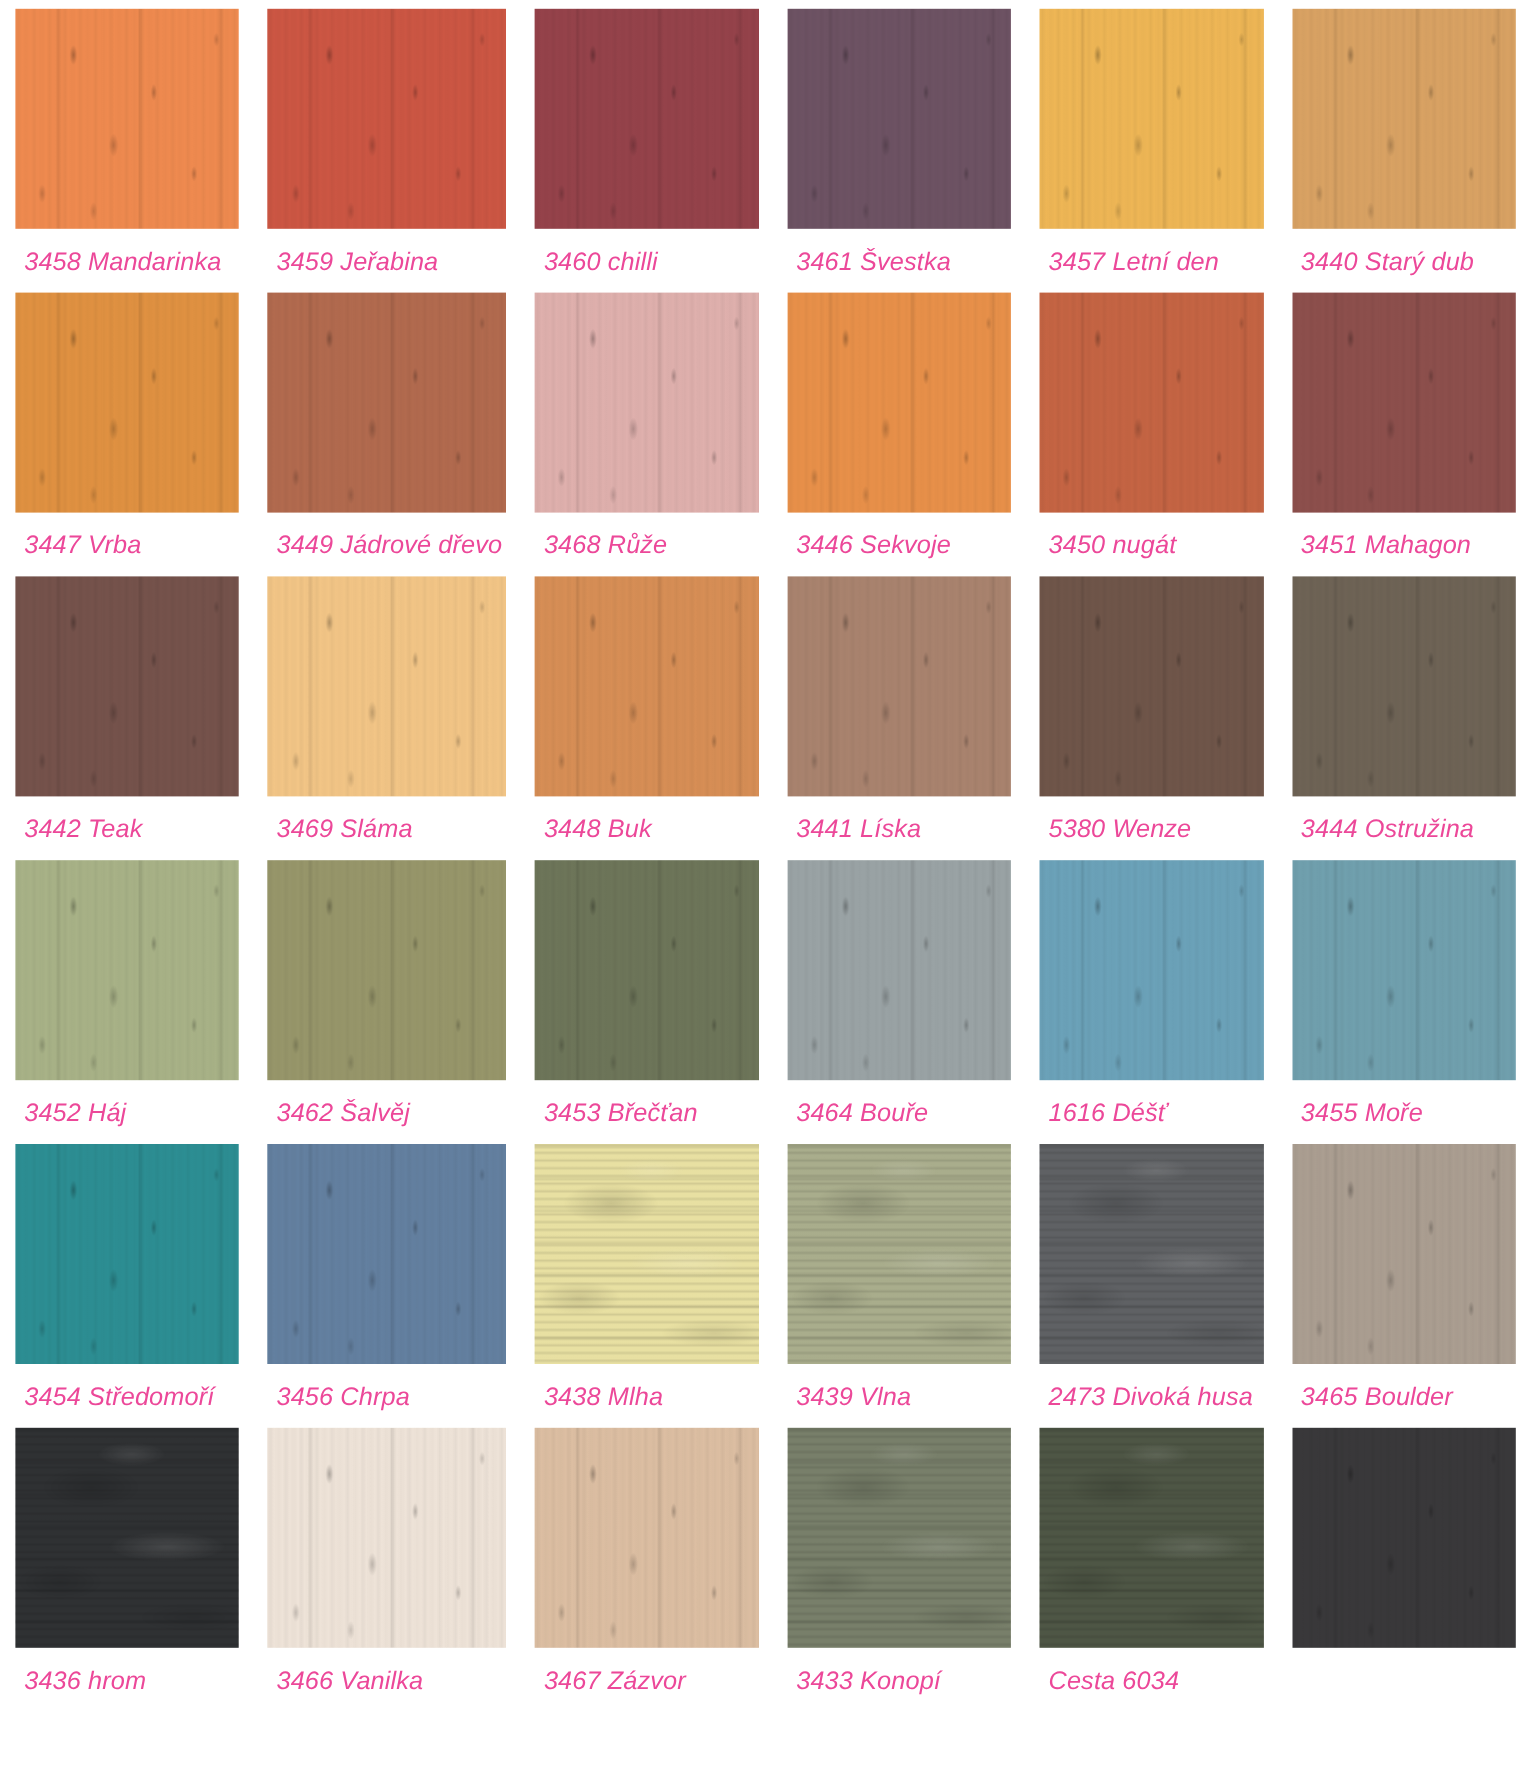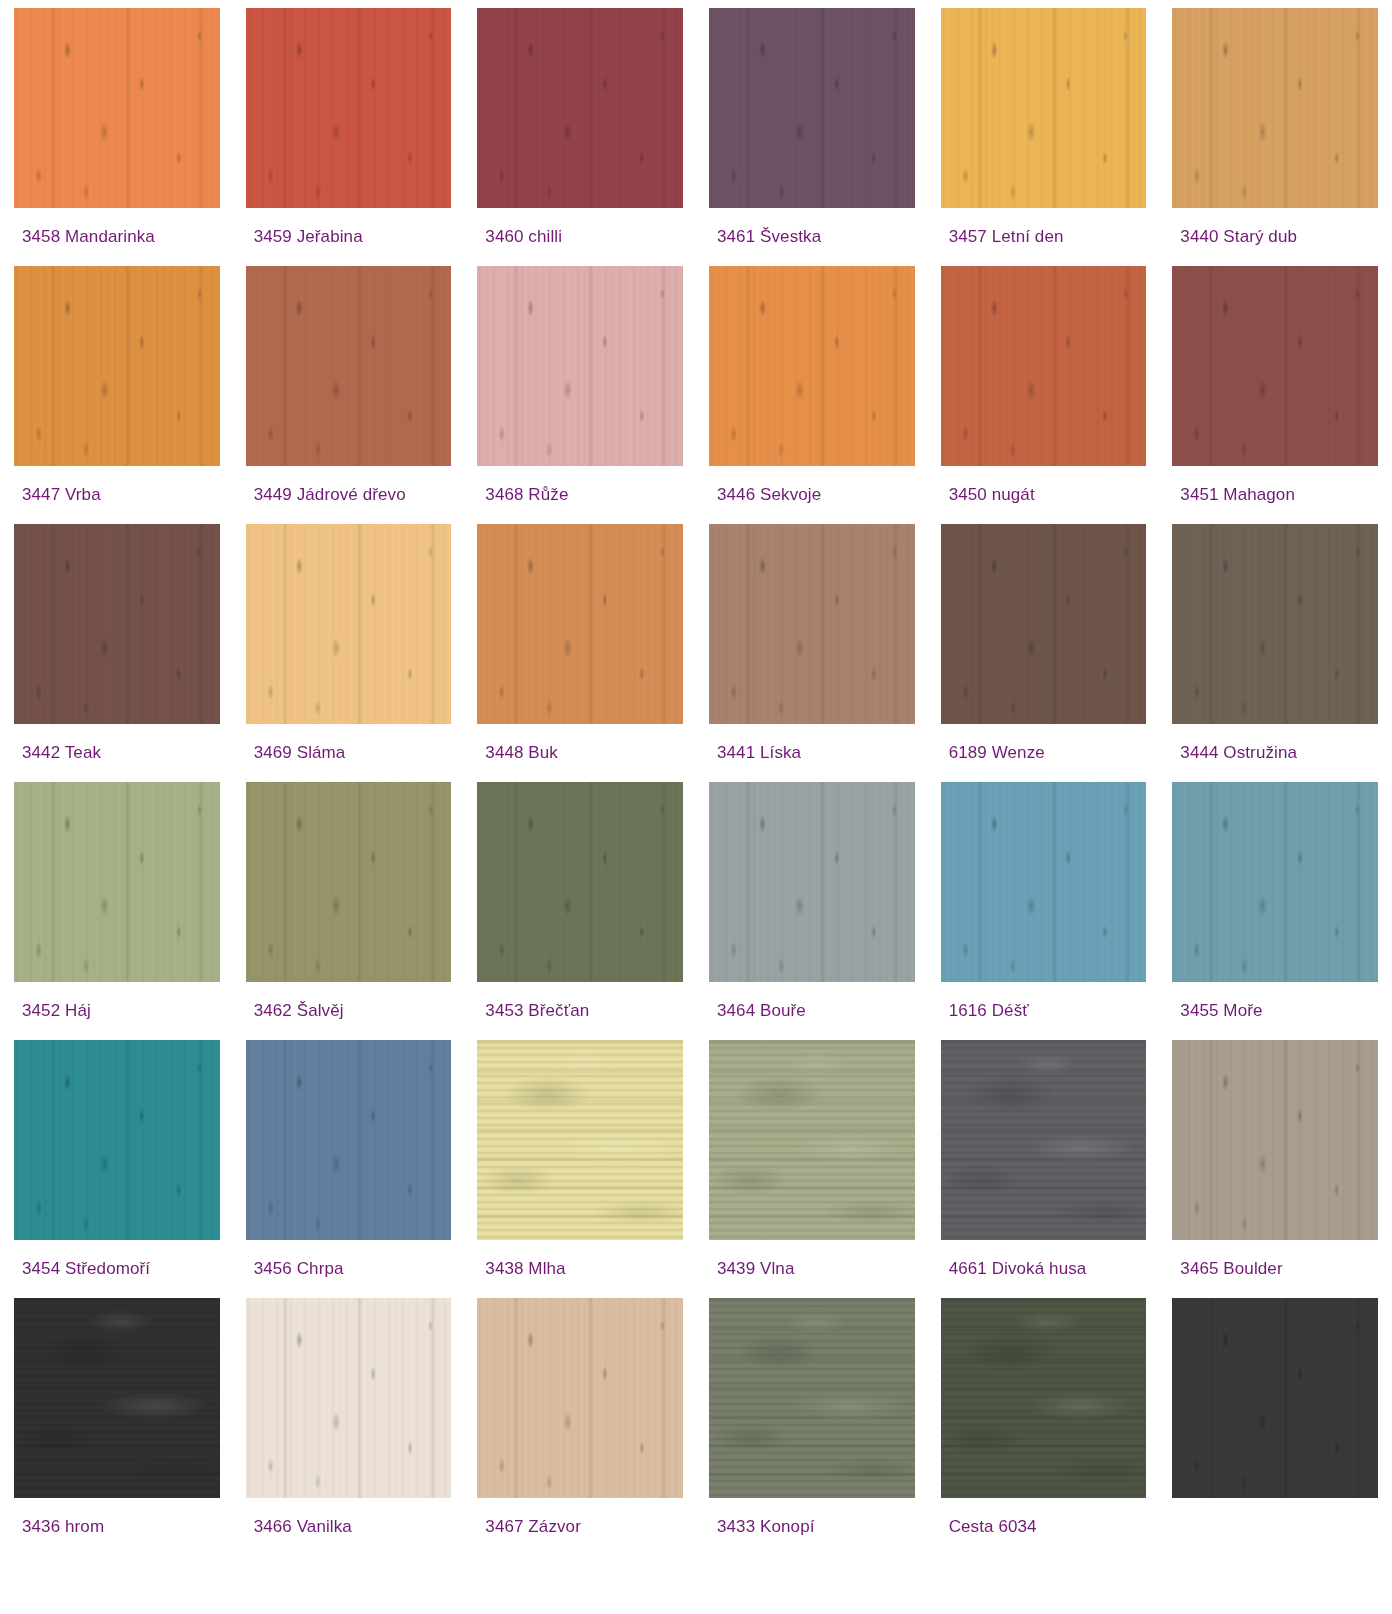--- a/index.html
+++ b/index.html
@@ -107,25 +107,26 @@
       radial-gradient(ellipse 62px 26px at 34% 27%, rgba(0,0,0,0.14), rgba(0,0,0,0) 72%),
       radial-gradient(ellipse 78px 20px at 68% 54%, rgba(255,255,255,0.12), rgba(255,255,255,0) 72%),
       radial-gradient(ellipse 54px 22px at 20% 70%, rgba(0,0,0,0.12), rgba(0,0,0,0) 72%),
       radial-gradient(ellipse 70px 18px at 80% 86%, rgba(0,0,0,0.10), rgba(0,0,0,0) 72%),
       radial-gradient(ellipse 46px 16px at 52% 12%, rgba(255,255,255,0.10), rgba(255,255,255,0) 72%);
     opacity: 0.95;
   }
 
   .swatch-label {
     padding: 18px 4px 4px 8px;
-    font-size: 17px;
+    font-size: 23px;
     line-height: 22px;
-    color: #701a75;
+    color: #ec4899;
     letter-spacing: 0.1px;
     white-space: nowrap;
+    font-style: italic;
   }
 </style>
 </head>
 <body>
 
 <div id="swatch-grid">
     <div class="swatch-cell">
       <div class="swatch-chip grain-vertical" style="background-color: rgb(239, 138, 79);"></div>
       <div class="swatch-label">3458 Mandarinka</div>
     </div>
@@ -184,21 +185,21 @@
     <div class="swatch-cell">
       <div class="swatch-chip grain-vertical" style="background-color: rgb(215, 142, 85);"></div>
       <div class="swatch-label">3448 Buk</div>
     </div>
     <div class="swatch-cell">
       <div class="swatch-chip grain-vertical" style="background-color: rgb(169, 131, 110);"></div>
       <div class="swatch-label">3441 Líska</div>
     </div>
     <div class="swatch-cell">
       <div class="swatch-chip grain-vertical" style="background-color: rgb(111, 85, 73);"></div>
-      <div class="swatch-label">6189 Wenze</div>
+      <div class="swatch-label">5380 Wenze</div>
     </div>
     <div class="swatch-cell">
       <div class="swatch-chip grain-vertical" style="background-color: rgb(110, 99, 85);"></div>
       <div class="swatch-label">3444 Ostružina</div>
     </div>
     <div class="swatch-cell">
       <div class="swatch-chip grain-vertical" style="background-color: rgb(168, 178, 135);"></div>
       <div class="swatch-label">3452 Háj</div>
     </div>
     <div class="swatch-cell">
@@ -232,21 +233,21 @@
     <div class="swatch-cell">
       <div class="swatch-chip grain-horizontal" style="background-color: rgb(232, 224, 162);"></div>
       <div class="swatch-label">3438 Mlha</div>
     </div>
     <div class="swatch-cell">
       <div class="swatch-chip grain-horizontal" style="background-color: rgb(169, 173, 140);"></div>
       <div class="swatch-label">3439 Vlna</div>
     </div>
     <div class="swatch-cell">
       <div class="swatch-chip grain-horizontal" style="background-color: rgb(95, 97, 100);"></div>
-      <div class="swatch-label">4661 Divoká husa</div>
+      <div class="swatch-label">2473 Divoká husa</div>
     </div>
     <div class="swatch-cell">
       <div class="swatch-chip grain-vertical" style="background-color: rgb(171, 158, 145);"></div>
       <div class="swatch-label">3465 Boulder</div>
     </div>
     <div class="swatch-cell">
       <div class="swatch-chip grain-horizontal" style="background-color: rgb(47, 49, 51);"></div>
       <div class="swatch-label">3436 hrom</div>
     </div>
     <div class="swatch-cell">

